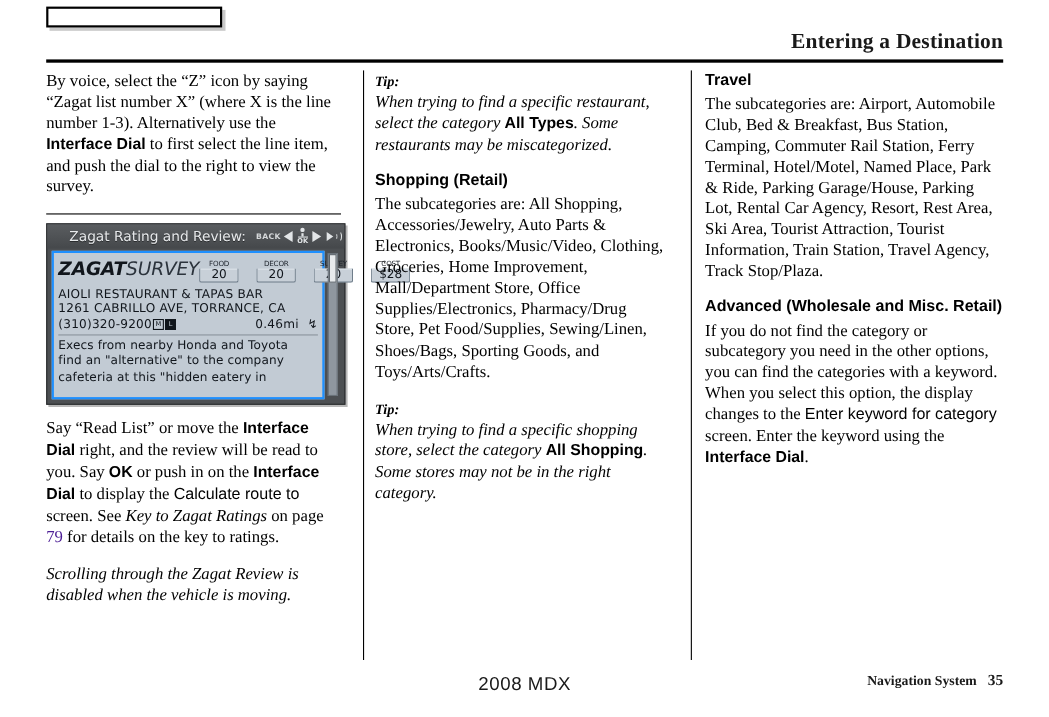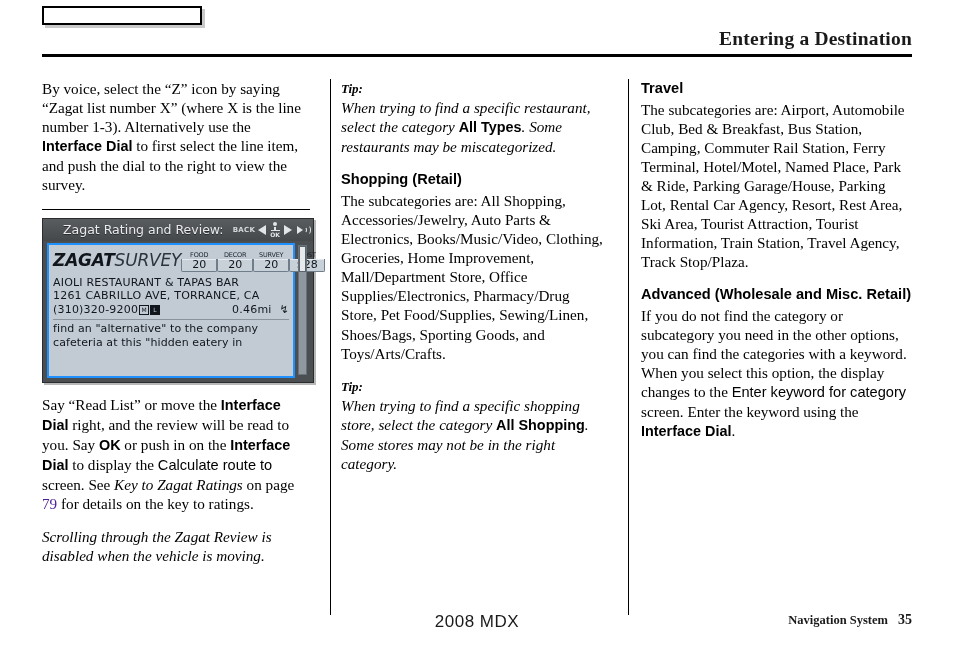--- a/index.html
+++ b/index.html
@@ -53,21 +53,21 @@
     top: 54px;
     width: 870px;
     height: 2.5px;
     background: #000000;
   }
 
   
   .columns {
     position: absolute;
     left: 42px;
-    top: 79px;
+    top: 64px;
     width: 870px;
     height: 536px;
     display: flex;
   }
   .col {
     box-sizing: border-box;
     position: relative;
   }
   .col-1 { width: 288px; padding-right: 20px; }
   .col-2 { width: 298px; padding-left: 10px; padding-right: 20px; border-left: 1.5px solid #000; }
@@ -246,21 +246,21 @@
     font-size: 17px;
     letter-spacing: -0.2px;
     padding-bottom: 2px;
     white-space: nowrap;
     font-style: italic;
   }
   .zagat-logo b { font-weight: bold; color: #11161c; }
   .zagat-logo span { font-weight: normal; color: #2b3views; color: #2b333c; }
   .ratings {
     display: flex;
-    gap: 0;
+    gap: 16px;
   }
   .rbox {
     text-align: center;
     width: 36px;
   }
   .rbox .rlab {
     font-size: 6.5px;
     letter-spacing: -0.2px;
     color: #1b2129;
     line-height: 7px;
@@ -430,20 +430,21 @@
           <span>(310)320-9200</span>
           <span class="minibox">M</span>
           <span class="minibox filled">L</span>
           <span style="flex:1"></span>
           <span>0.46mi</span>
           <span style="margin-left:8px;font-size:11px">↯</span>
         </div>
 
         <div class="nav-div"></div>
 
+        <div class="review-txt">Execs from nearby Honda and Toyota</div>
         <div class="review-txt">find an "alternative" to the company</div>
         <div class="review-txt">cafeteria at this "hidden eatery in</div>
       </div>
 
       <div class="nav-scroll">
         <div class="thumb"></div>
       </div>
     </div>
 
     <p class="body"><span>Say “Read List” or move the </span><span class="sans-b">Interface Dial</span><span> right, and the review will be read to you. Say </span><span class="sans-b">OK</span><span> or push in on the </span><span class="sans-b">Interface Dial</span><span> to display the </span><span class="sans-n">Calculate route to</span><span> screen. See </span><span class="ital">Key to Zagat Ratings</span><span> on page </span><span class="xref">79</span><span> for details on the key to ratings.</span></p>

